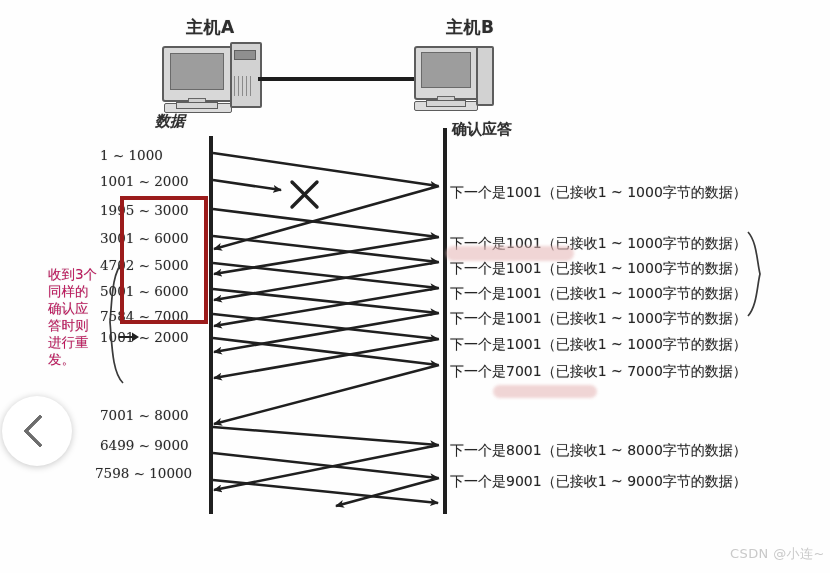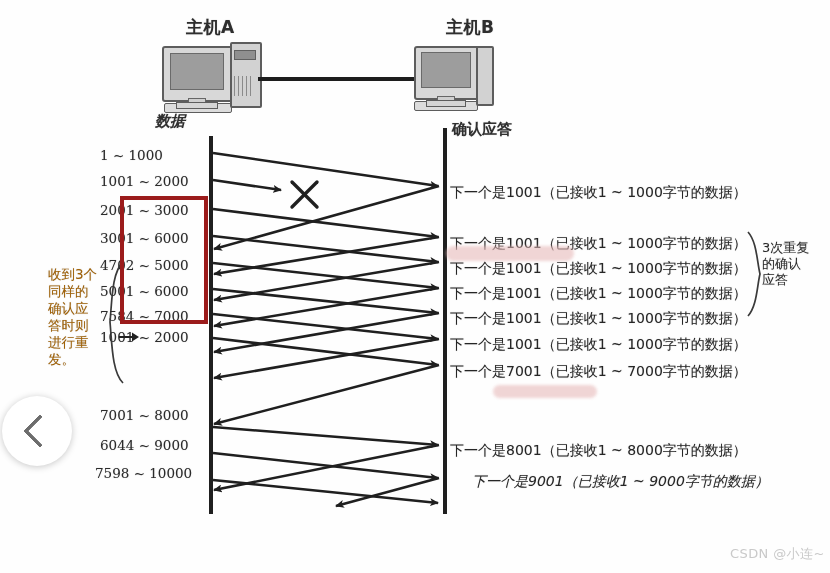--- a/index.html
+++ b/index.html
@@ -51,21 +51,21 @@
     text-shadow:0 0 1px rgba(140,140,140,.55);
   }
   
   .ack{
     position:absolute;font-size:14px;color:#262626;white-space:nowrap;
     text-shadow:0 0 1px rgba(140,140,140,.5);
   }
 
   
   .annot{
-    position:absolute;font-size:13.5px;line-height:17px;color:#a16207;
+    position:absolute;font-size:13.5px;line-height:17px;color:#be185d;
     text-shadow:0 0 1px rgba(140,140,140,.5);
   }
   .annot-r{position:absolute;font-size:13px;line-height:16px;color:#2b2b2b;
     text-shadow:0 0 1px rgba(140,140,140,.5);}
 
   
   .redbox{
     position:absolute;border:4px solid #9b1b1b;box-sizing:border-box;
     background:transparent;pointer-events:none;
   }
@@ -193,60 +193,57 @@
     </g>
 
     <path d="M123,262 C112,272 112,300 110,322 C112,344 112,372 123,383" stroke="#3a3a3a" stroke-width="1.7" fill="none"></path>
 
     <path d="M748,232 C757,242 757,262 760,274 C757,286 757,306 748,316" stroke="#3a3a3a" stroke-width="1.7" fill="none"></path>
   </svg>
 
   <div>
     <div class="seq" style="left:100px;top:147px;width:100px;">1 ~ 1000</div>
     <div class="seq" style="left:100px;top:173px;width:100px;">1001 ~ 2000</div>
-    <div class="seq" style="left:100px;top:202px;width:100px;">2001 ~ 3000</div>
+    <div class="seq" style="left:100px;top:202px;width:100px;">1995 ~ 3000</div>
     <div class="seq" style="left:100px;top:230px;width:100px;">3001 ~ 6000</div>
     <div class="seq" style="left:100px;top:257px;width:100px;">4702 ~ 5000</div>
     <div class="seq" style="left:100px;top:283px;width:100px;">5001 ~ 6000</div>
     <div class="seq" style="left:100px;top:308px;width:100px;">7584 ~ 7000</div>
     <div class="seq" style="left:100px;top:329px;width:100px;">1001 ~ 2000</div>
     <div class="seq" style="left:100px;top:407px;width:100px;">7001 ~ 8000</div>
-    <div class="seq" style="left:100px;top:437px;width:100px;">6044 ~ 9000</div>
+    <div class="seq" style="left:100px;top:437px;width:100px;">6499 ~ 9000</div>
     <div class="seq" style="left:95px;top:465px;width:105px;">7598 ~ 10000</div>
   </div>
 
   <svg style="position:absolute;left:118px;top:329px;width:22px;height:16px;" viewBox="0 0 22 16">
     <line x1="1" y1="8" x2="16" y2="8" stroke="#1f1f1f" stroke-width="2"></line>
     <path d="M14,3.5 L21,8 L14,12.5 Z" fill="#1f1f1f"></path>
   </svg>
 
   <div class="redbox" style="left:120px;top:196px;width:88px;height:128px;"></div>
 
   <div>
     <div class="ack" style="left:450px;top:184px;">下一个是1001（已接收1 ~ 1000字节的数据）</div>
     <div class="ack" style="left:450px;top:235px;">下一个是1001（已接收1 ~ 1000字节的数据）</div>
     <div class="ack" style="left:450px;top:260px;">下一个是1001（已接收1 ~ 1000字节的数据）</div>
     <div class="ack" style="left:450px;top:285px;">下一个是1001（已接收1 ~ 1000字节的数据）</div>
     <div class="ack" style="left:450px;top:310px;">下一个是1001（已接收1 ~ 1000字节的数据）</div>
     <div class="ack" style="left:450px;top:336px;">下一个是1001（已接收1 ~ 1000字节的数据）</div>
     <div class="ack" style="left:450px;top:363px;">下一个是7001（已接收1 ~ 7000字节的数据）</div>
     <div class="ack" style="left:450px;top:442px;">下一个是8001（已接收1 ~ 8000字节的数据）</div>
-    <div class="ack" style="left:472px;top:473px;font-style:italic;">下一个是9001（已接收1 ~ 9000字节的数据）</div>
+    <div class="ack" style="left:450px;top:473px;">下一个是9001（已接收1 ~ 9000字节的数据）</div>
   </div>
 
   <div class="annot" style="left:48px;top:266px;width:72px;white-space:pre-line;">收到3个
 同样的
 确认应
 答时则
 进行重
 发。</div>
 
-  <div class="annot-r" style="left:762px;top:240px;width:64px;white-space:pre-line;">3次重复
-的确认
-应答</div>
 
   <div class="pinkmark" style="left:446px;top:246px;width:128px;height:15px;"></div>
   <div class="pinkmark" style="left:493px;top:385px;width:104px;height:13px;"></div>
 
   <div class="navbtn" style="left:2px;top:396px;">
     <div class="chev"></div>
   </div>
 
   <div class="watermark" style="left:730px;top:545px;">CSDN @小连~</div>
 </div>

